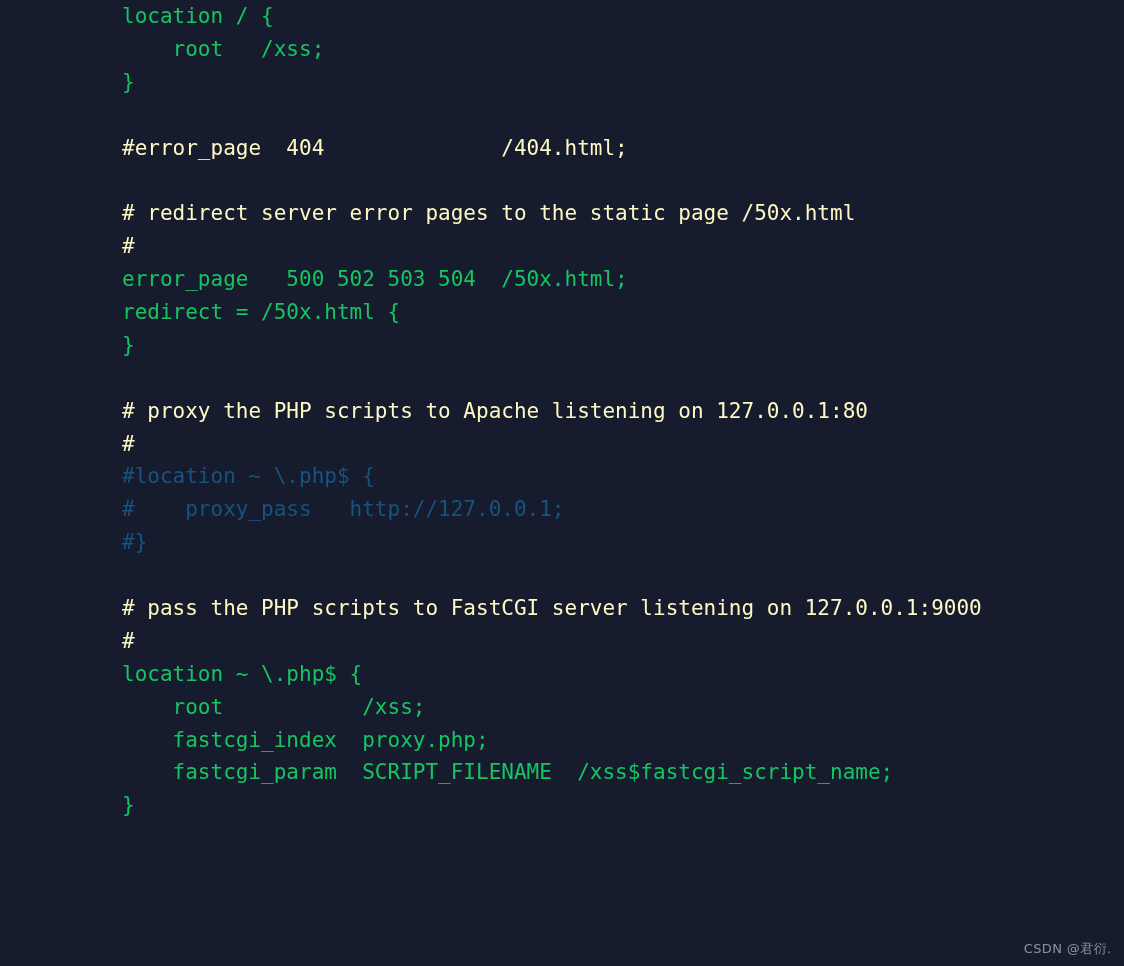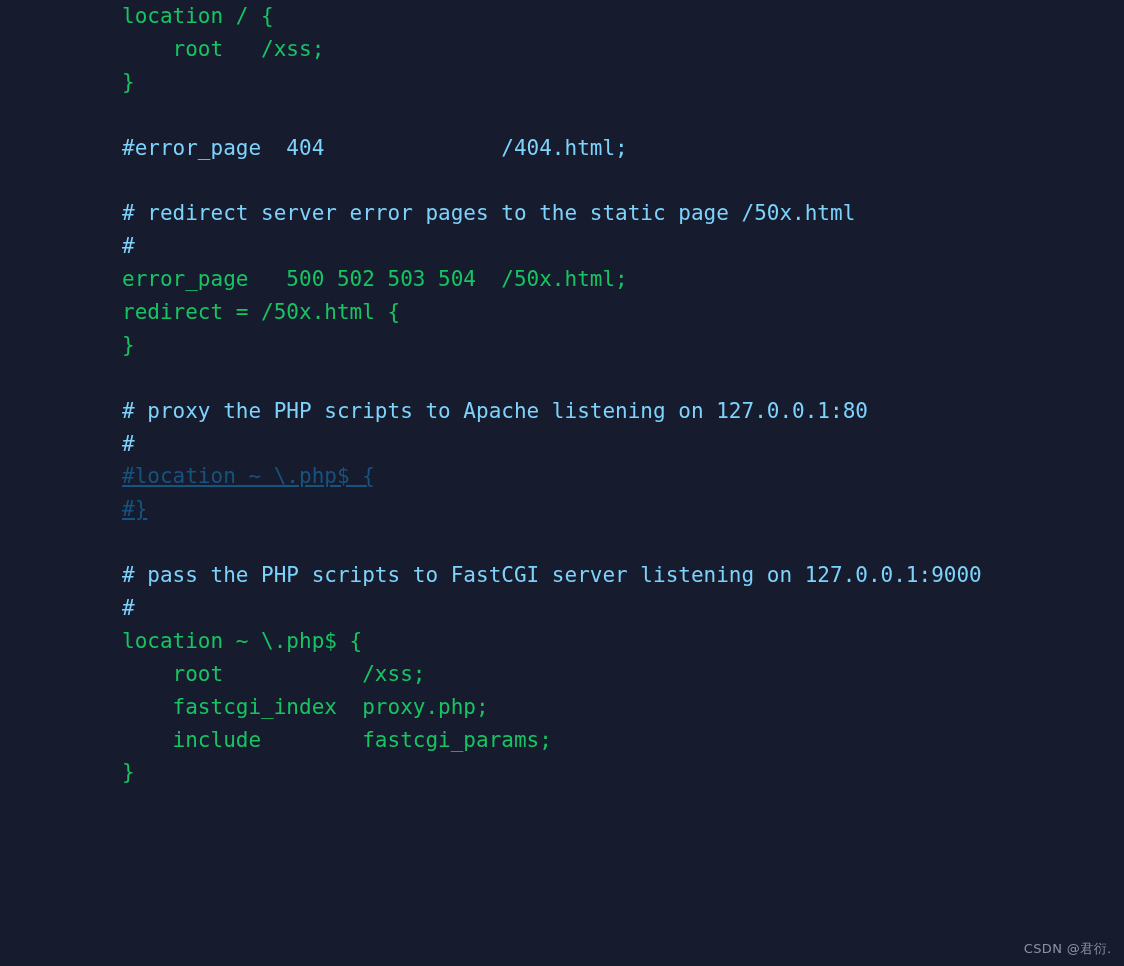--- a/index.html
+++ b/index.html
@@ -34,25 +34,24 @@
     line-height: 32.9px;
     font-size: 21px;
     letter-spacing: 0px;
     white-space: pre;
     font-family: "DejaVu Sans Mono", "Liberation Mono", monospace;
   }
   .tok-code {
     color: #16c462;
   }
   .tok-comment {
-    color: #7dd3fc;
+    color: #fef9c3;
   }
   .tok-commented-code {
     color: #17537f;
-    text-decoration: underline;
   }
   .tok-blank {
     color: transparent;
   }
   #watermark {
     position: absolute;
     right: 12px;
     bottom: 8px;
     font-family: "DejaVu Sans", "Liberation Sans", sans-serif;
     font-size: 13px;
@@ -75,24 +74,25 @@
       <div class="code-line"><span class="tok-blank"></span></div>
       <div class="code-line"><span class="tok-comment"># redirect server error pages to the static page /50x.html</span></div>
       <div class="code-line"><span class="tok-comment">#</span></div>
       <div class="code-line"><span class="tok-code">error_page   500 502 503 504  /50x.html;</span></div>
       <div class="code-line"><span class="tok-code">redirect = /50x.html {</span></div>
       <div class="code-line"><span class="tok-code">}</span></div>
       <div class="code-line"><span class="tok-blank"></span></div>
       <div class="code-line"><span class="tok-comment"># proxy the PHP scripts to Apache listening on 127.0.0.1:80</span></div>
       <div class="code-line"><span class="tok-comment">#</span></div>
       <div class="code-line"><span class="tok-commented-code">#location ~ \.php$ {</span></div>
+      <div class="code-line"><span class="tok-commented-code">#    proxy_pass   http://127.0.0.1;</span></div>
       <div class="code-line"><span class="tok-commented-code">#}</span></div>
       <div class="code-line"><span class="tok-blank"></span></div>
       <div class="code-line"><span class="tok-comment"># pass the PHP scripts to FastCGI server listening on 127.0.0.1:9000</span></div>
       <div class="code-line"><span class="tok-comment">#</span></div>
       <div class="code-line"><span class="tok-code">location ~ \.php$ {</span></div>
       <div class="code-line"><span class="tok-code">    root           /xss;</span></div>
       <div class="code-line"><span class="tok-code">    fastcgi_index  proxy.php;</span></div>
-      <div class="code-line"><span class="tok-code">    include        fastcgi_params;</span></div>
+      <div class="code-line"><span class="tok-code">    fastcgi_param  SCRIPT_FILENAME  /xss$fastcgi_script_name;</span></div>
       <div class="code-line"><span class="tok-code">}</span></div>
     </div>
   <div id="watermark">CSDN @君衍.</div>
 </div>
 
 </body></html>

